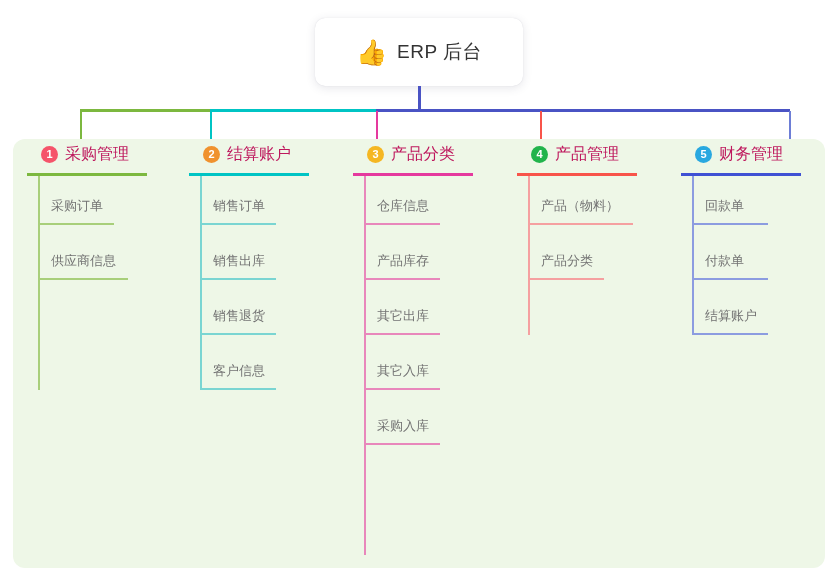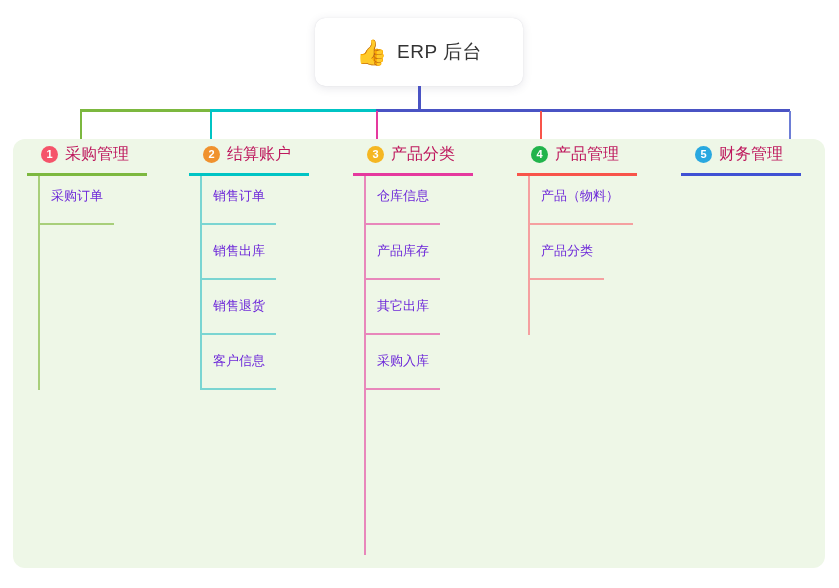--- a/index.html
+++ b/index.html
@@ -123,23 +123,23 @@
   }
   .item {
     position: relative;
     height: 55px;
     box-sizing: border-box;
     padding-left: 24px;
   }
   .item-label {
     position: absolute;
     left: 24px;
-    bottom: 26px;
+    bottom: 16px;
     font-size: 13px;
-    color: #6d28d9;
+    color: #737373;
     white-space: nowrap;
   }
   .item-rule {
     position: absolute;
     left: 11px;
     bottom: 6px;
     height: 2px;
   }
 </style>
 </head>
@@ -171,20 +171,24 @@
           <span class="badge" style="background: rgb(245, 84, 106);">1</span>
           <span class="col-title">采购管理</span>
         </div>
         <div class="header-rule" style="width: 120px; background: rgb(124, 184, 63);"></div>
         <div class="items">
           <div class="spine" style="background: rgb(168, 207, 122); height: 214px;"></div>
           <div class="item">
             <span class="item-label">采购订单</span>
             <div class="item-rule" style="width: 76px; background: rgb(168, 207, 122);"></div>
           </div>
+          <div class="item">
+            <span class="item-label">供应商信息</span>
+            <div class="item-rule" style="width: 90px; background: rgb(168, 207, 122);"></div>
+          </div>
         </div>
       </div>
       <div class="column" style="left: 176px; width: 164px;">
         <div class="col-header">
           <span class="badge" style="background: rgb(240, 146, 46);">2</span>
           <span class="col-title">结算账户</span>
         </div>
         <div class="header-rule" style="width: 120px; background: rgb(0, 196, 196);"></div>
         <div class="items">
           <div class="spine" style="background: rgb(122, 213, 210); height: 214px;"></div>
@@ -220,20 +224,24 @@
           </div>
           <div class="item">
             <span class="item-label">产品库存</span>
             <div class="item-rule" style="width: 76px; background: rgb(232, 135, 187);"></div>
           </div>
           <div class="item">
             <span class="item-label">其它出库</span>
             <div class="item-rule" style="width: 76px; background: rgb(232, 135, 187);"></div>
           </div>
           <div class="item">
+            <span class="item-label">其它入库</span>
+            <div class="item-rule" style="width: 76px; background: rgb(232, 135, 187);"></div>
+          </div>
+          <div class="item">
             <span class="item-label">采购入库</span>
             <div class="item-rule" style="width: 76px; background: rgb(232, 135, 187);"></div>
           </div>
         </div>
       </div>
       <div class="column" style="left: 504px; width: 164px;">
         <div class="col-header">
           <span class="badge" style="background: rgb(34, 180, 76);">4</span>
           <span class="col-title">产品管理</span>
         </div>
@@ -249,15 +257,30 @@
             <div class="item-rule" style="width: 76px; background: rgb(245, 160, 160);"></div>
           </div>
         </div>
       </div>
       <div class="column" style="left: 668px; width: 140px;">
         <div class="col-header">
           <span class="badge" style="background: rgb(41, 168, 224);">5</span>
           <span class="col-title">财务管理</span>
         </div>
         <div class="header-rule" style="width: 120px; background: rgb(63, 81, 212);"></div>
+        <div class="items">
+          <div class="spine" style="background: rgb(140, 156, 224); height: 159px;"></div>
+          <div class="item">
+            <span class="item-label">回款单</span>
+            <div class="item-rule" style="width: 76px; background: rgb(140, 156, 224);"></div>
+          </div>
+          <div class="item">
+            <span class="item-label">付款单</span>
+            <div class="item-rule" style="width: 76px; background: rgb(140, 156, 224);"></div>
+          </div>
+          <div class="item">
+            <span class="item-label">结算账户</span>
+            <div class="item-rule" style="width: 76px; background: rgb(140, 156, 224);"></div>
+          </div>
+        </div>
       </div>
     </div>
 </div>
 
 </body></html>

